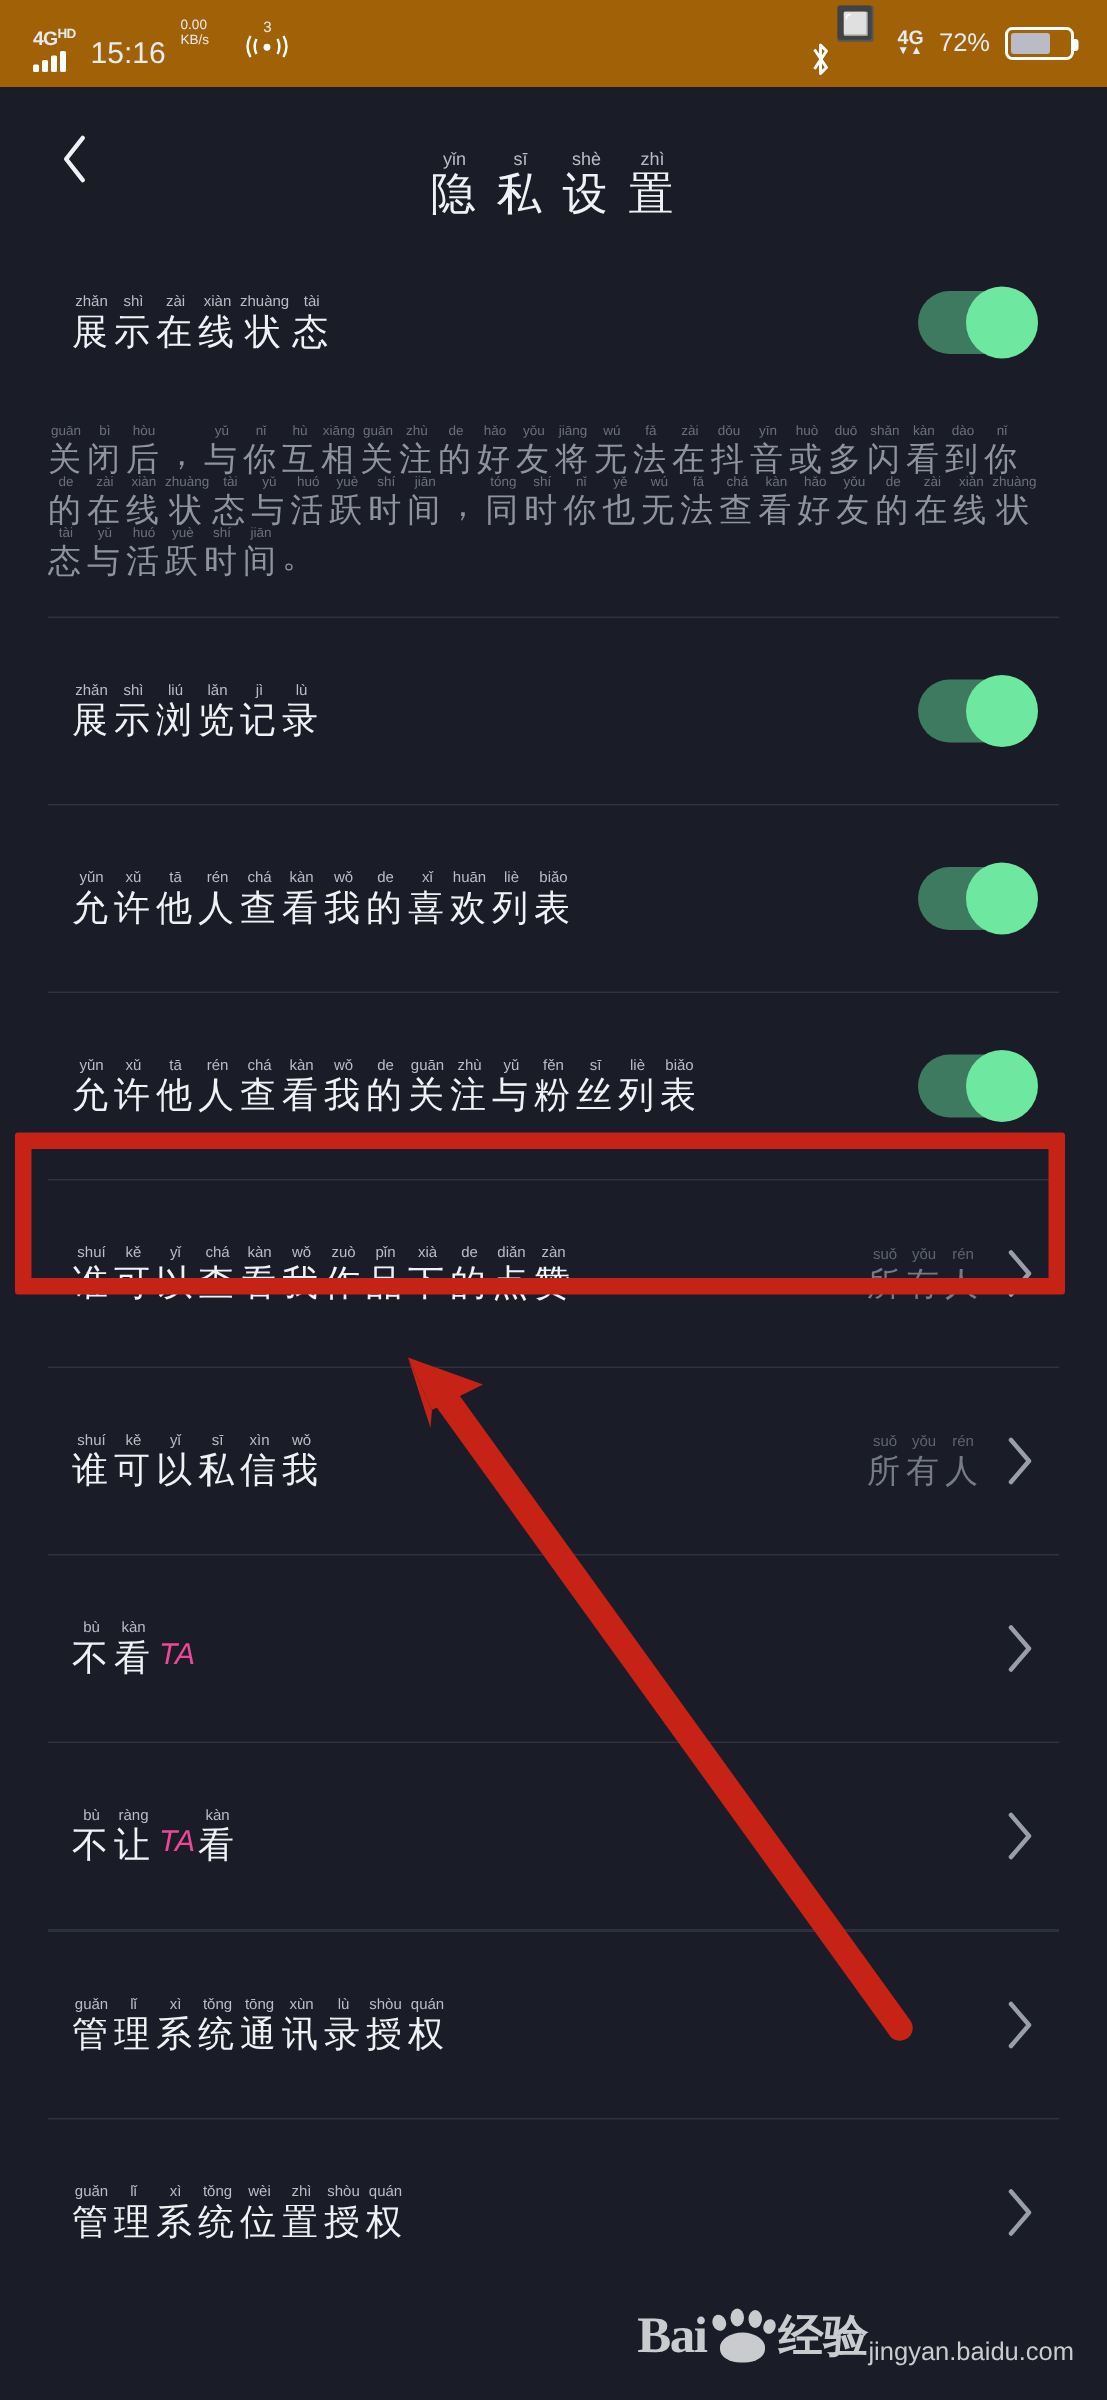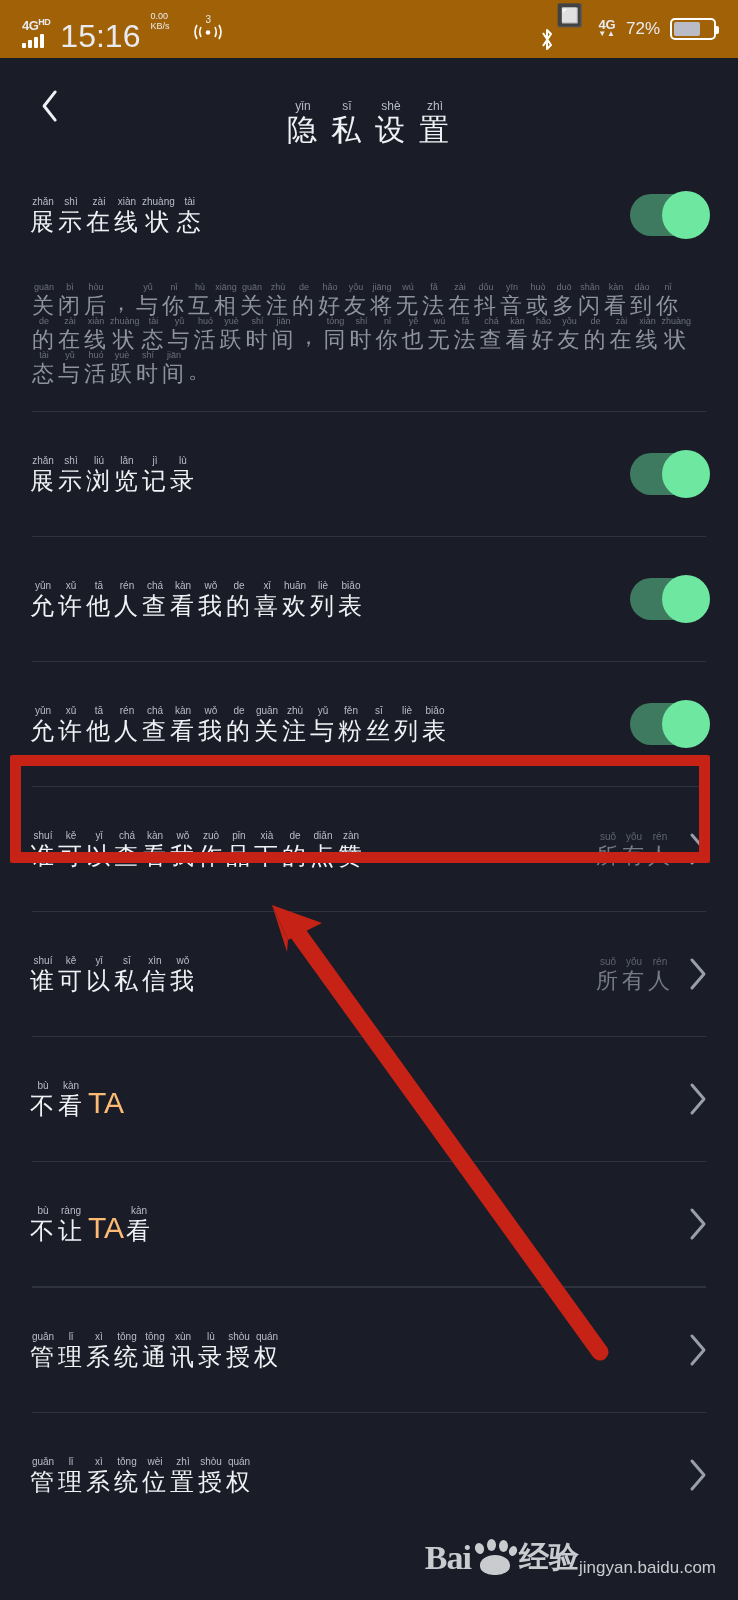--- a/index.html
+++ b/index.html
@@ -27,21 +27,21 @@
   .net-block{ display:flex; flex-direction:column; align-items:flex-start; }
   .net-label{ font-size:13px; font-weight:bold; letter-spacing:-0.5px; line-height:11px; }
   .net-label sup{ font-size:9px; }
   .bars{ display:flex; align-items:flex-end; gap:2px; height:14px; margin-top:2px;}
   .bars i{ display:block; width:4px; background:#fff; border-radius:1px; }
   .bars i:nth-child(1){ height:5px; }
   .bars i:nth-child(2){ height:8px; }
   .bars i:nth-child(3){ height:11px; }
   .bars i:nth-child(4){ height:14px; }
 
-  .clock{ font-size:32px; letter-spacing:0px; line-height:24px; font-weight:300; }
+  .clock{ font-size:20px; letter-spacing:0px; line-height:24px; font-weight:300; }
   .netspeed{ display:flex; flex-direction:column; font-size:9px; line-height:10px; color:#e8eaf0; margin-bottom:17px;}
   .hotspot{ position:relative; font-size:19px; margin-left:14px; margin-bottom:1px; }
   .hotspot .cnt{ position:absolute; top:-8px; left:12px; font-size:10px; }
 
   .bt{ font-size:22px; line-height:22px; }
   .g4{ display:flex; flex-direction:column; align-items:center; line-height:9px;}
   .g4 .t{ font-size:13px; font-weight:bold; }
   .g4 .a{ font-size:8px; letter-spacing:1px; }
   .batt-pct{ font-size:17px; }
   .batt{
@@ -73,31 +73,31 @@
   .title .ruby .py{ font-size:12px;margin-top:34px; }
 
   .rubyline{ display:flex; flex-wrap:wrap; align-items:flex-end; }
   .rubyline .ruby{ margin-right:2px; }
 
   
   .list{ padding:0; }
   .row{
     position:relative;
     display:flex; align-items:center;
-    padding:0 30px;
+    padding:0 48px;
     min-height:124px;
     cursor:pointer;
   }
   .row-main{ flex:1; display:flex; flex-direction:column; justify-content:center; }
   .row-label .ruby .hz{ font-size:24px; }
   .row-label .ruby .py{ font-size:10px; }
   .row-right{ display:flex; align-items:flex-start; gap:14px; margin-left:18px; }
   .row-value .ruby .hz{ font-size:22px; color:#777b87; }
   .row-value .ruby .py{ font-size:10px; color:#5f6370; }
-  .plain{ font-size:30px; color:#fdba74; font-weight:300; margin:0 2px; align-self:flex-end; line-height:30px;}
+  .plain{ font-size:20px; color:#ec4899; font-weight:300; margin:0 2px; align-self:flex-end; line-height:30px;font-style:italic;}
 
   .divider{ height:1px; background:#2f3340; margin:0 32px; }
 
   
   .toggle{
     width:78px; height:42px; border-radius:21px;
     background:#3e7a5f; position:relative; flex:none; cursor:pointer;
   }
   .toggle .knob{
     position:absolute; right:-2px; top:50%; transform:translateY(-50%);

